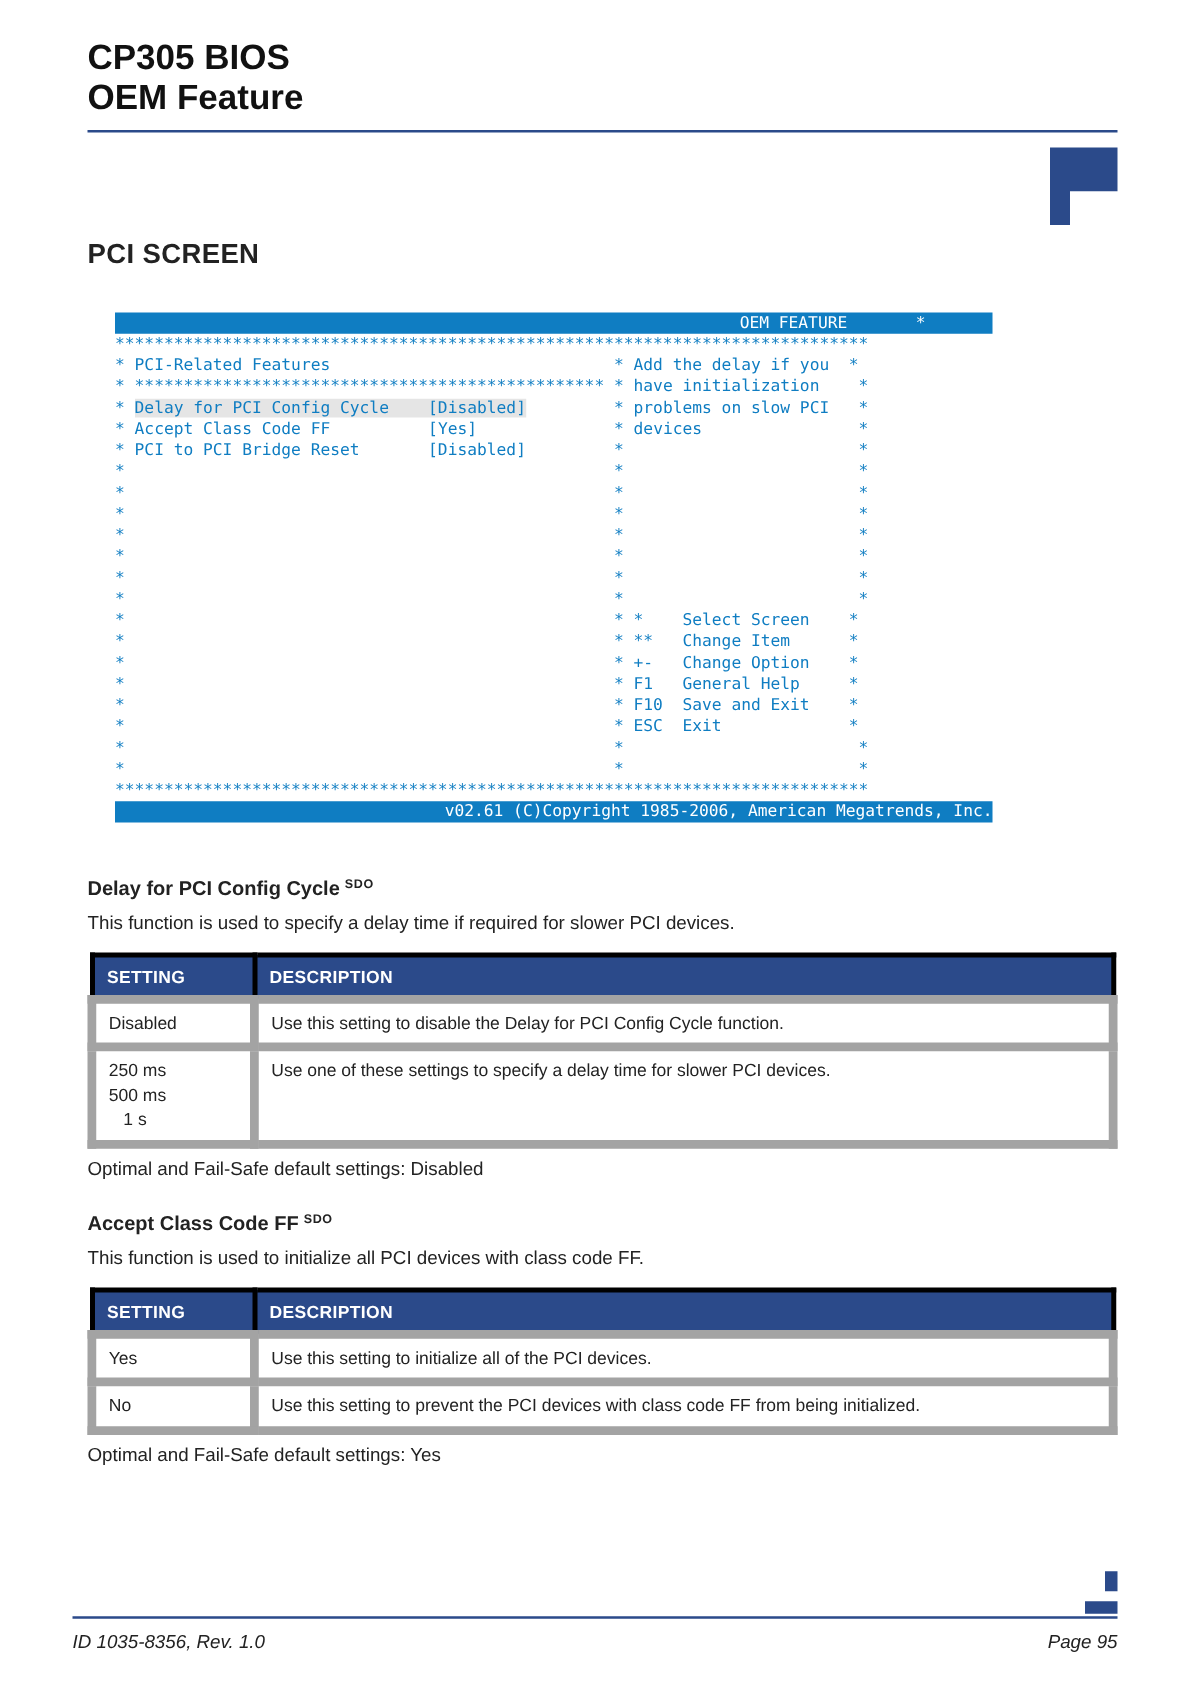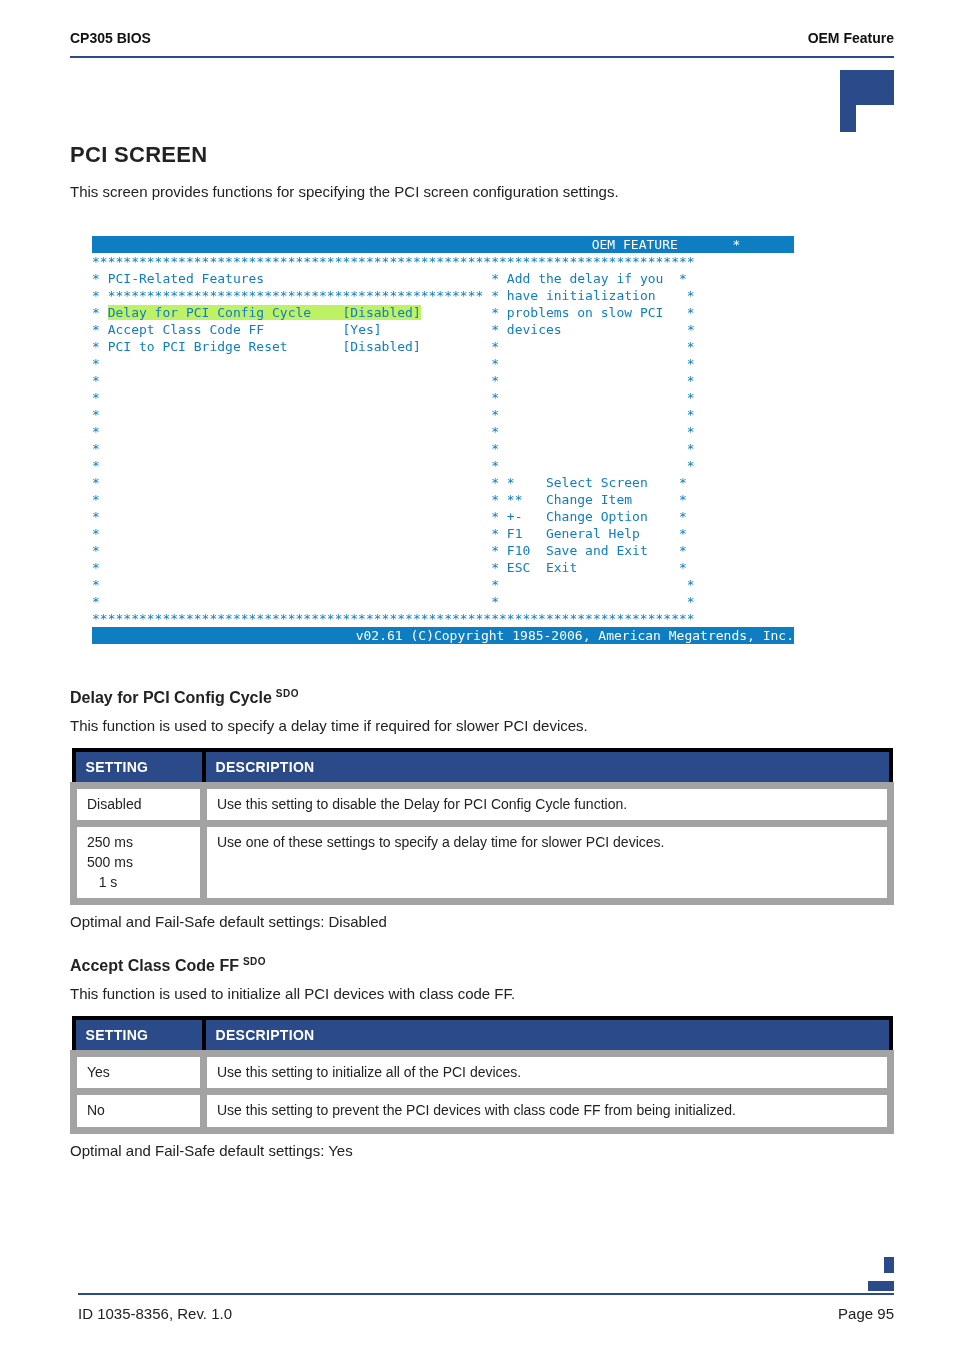--- a/index.html
+++ b/index.html
@@ -15,23 +15,24 @@
   }
   .page {
     padding: 30px 60px 30px 70px;
     position: relative;
     height: 100%;
   }
   .header-row {
     display: flex;
     justify-content: space-between;
     font-family: Arial, Helvetica, sans-serif;
-    font-size: 14px;
+    font-size: 28px;
     font-weight: bold;
     color: #111;
+    flex-direction: column;
   }
   .header-rule {
     border: none;
     border-top: 2px solid #2b4a8a;
     margin: 10px 0 0 0;
   }
   .logo-area {
     position: relative;
     height: 80px;
     margin-bottom: 4px;
@@ -93,21 +94,21 @@
     width: 100%;
     text-align: center;
   }
   .bios-footer {
     background: #0f7dc2;
     color: #fff;
     text-align: right;
     width: 100%;
   }
   .sel {
-    background: #bef264;
+    background: #e5e5e5;
     color: #0f7dc2;
   }
   h3.sub {
     font-size: 16px;
     font-weight: bold;
     margin: 44px 0 6px 0;
   }
   h3.sub .sdo {
     font-size: 10px;
     vertical-align: super;
@@ -137,23 +138,24 @@
     vertical-align: top;
     line-height: 1.4;
   }
   table.settings td:first-child { white-space: pre; font-family: Arial, Helvetica, sans-serif; }
   p.defaults {
     font-size: 15px;
     margin: 8px 0 0 0;
   }
   .footer {
     position: absolute;
-    left: 78px;
+    left: 58px;
     right: 60px;
     bottom: 28px;
+    font-style: italic;
   }
   .footer-rule {
     border: none;
     border-top: 2px solid #2b4a8a;
     margin: 0 0 10px 0;
   }
   .footer-row {
     display: flex;
     justify-content: space-between;
     font-size: 15px;
@@ -180,21 +182,20 @@
   <hr class="header-rule">
 
   <div class="logo-area">
     <div class="logo-block">
       <div class="sq1"></div>
         <div class="sq2"></div>
     </div>
   </div>
 
   <h2 class="section">PCI SCREEN</h2>
-  <p class="body">This screen provides functions for specifying the PCI screen configuration settings.</p>
 
   <div class="bios-box">
 <pre class="bios-titlebar">                                                         <span>OEM FEATURE</span>       *</pre>
 <pre>*****************************************************************************</pre>
 <pre>* <span>PCI-Related Features</span>                             * <span>Add the delay if you</span>  *</pre>
 <pre>* ************************************************ * <span>have initialization</span>    *</pre>
 <pre>* <span class="sel"><span>Delay for PCI Config Cycle</span>    <span>[Disabled]</span></span>         * <span>problems on slow PCI</span>   *</pre>
 <pre>* <span>Accept Class Code FF</span>          <span>[Yes]</span>              * <span>devices</span>                *</pre>
 <pre>* <span>PCI to PCI Bridge Reset</span>       <span>[Disabled]</span>         *                        *</pre>
 <pre>*                                                  *                        *</pre>

